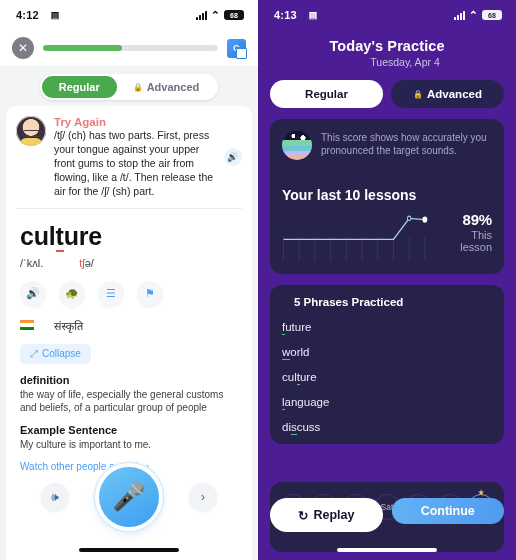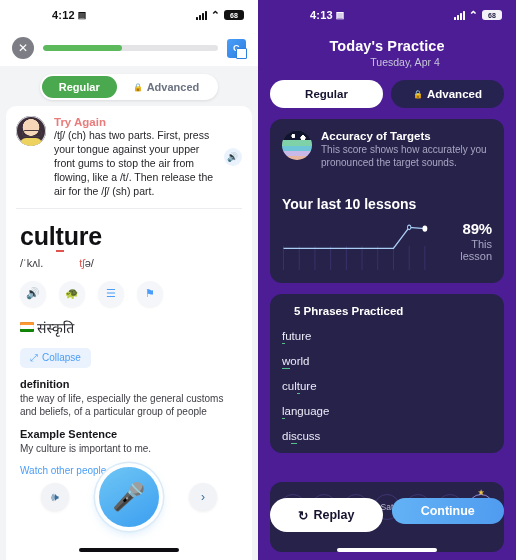--- a/index.html
+++ b/index.html
@@ -15,21 +15,21 @@
   .left {
     width:258px; height:560px; position:relative;
     background:#ffffff; overflow:hidden;
   }
   .statusbar {
     height:30px; display:flex; align-items:center;
     justify-content:space-between; padding:0 14px 0 16px;
     font-size:11px; font-weight:bold;
   }
   .statusbar.light { color:#111; }
-  .sb-time { display:flex; align-items:center; gap:3px; letter-spacing:0.2px;margin-left:36px; }
+  .sb-time { display:flex; align-items:center; gap:12px; letter-spacing:0.2px; }
   .sb-lockglyph { font-size:9px; }
   .sb-right { display:flex; align-items:center; gap:4px; }
   .bars { display:flex; align-items:flex-end; gap:1px; height:9px; }
   .bars i { width:2px; background:currentColor; border-radius:0.5px; display:block; }
   .bars i:nth-child(1){height:3px;} .bars i:nth-child(2){height:5px;}
   .bars i:nth-child(3){height:7px;} .bars i:nth-child(4){height:9px;}
   .wifi { font-size:11px; line-height:1; }
   .batt {
     width:20px; height:10px; border-radius:3px;
     background:#111; color:#fff; font-size:7px;
@@ -121,22 +121,22 @@
   .ipa .hl { color:#e0544f;margin-left:36px; }
 
   .iconrow { display:flex; gap:13px; padding:12px 4px 0; }
   .iconbtn {
     width:26px; height:26px; border-radius:50%; background:#f4f6fa;
     color:#4a9df8; font-size:11px;
     display:flex; align-items:center; justify-content:center;
     box-shadow:0 1px 2px rgba(0,0,0,.05);
   }
 
-  .translation { display:flex; align-items:center; gap:3px; padding:11px 4px 0;
-                 font-size:14px; color:#2a2a30; }
+  .translation { display:flex; align-items:center; gap:20px; padding:11px 4px 0;
+                 font-size:11px; color:#2a2a30; }
   .flag {
     width:14px; height:10px; flex:none; border-radius:1px; overflow:hidden;
     background:linear-gradient(#ff9933 0 33%,#ffffff 33% 66%,#138808 66% 100%);
     box-shadow:inset 0 0 0 .5px rgba(0,0,0,.12);
   }
 
   .collapse-chip {
     display:inline-flex; align-items:center; gap:4px;
     margin:11px 4px 0; padding:4px 10px; border-radius:5px;
     background:#eaf3fd; color:#4a9df8; font-size:10px;
@@ -383,21 +383,20 @@
       <div class="r-tab idle">
         <span class="lockg">🔒</span>
         <span>Advanced</span>
       </div>
     </div>
 
     <div class="r-card">
       <div class="acc-head">
         <div class="acc-thumb"></div>
         <div>
-          <div class="acc-title">Accuracy of Targets</div>
           <div class="acc-desc">This score shows how accurately you pronounced the target sounds.</div>
         </div>
       </div>
       <div class="chart-label">Your last 10 lessons</div>
       <div class="chart-zone">
         <div class="chart-box">
           <svg id="chart-svg" viewBox="0 0 200 56" preserveAspectRatio="none">
               <line x1="2" y1="54" x2="2" y2="30" stroke="#3a3570" stroke-width="1"></line>
               <line x1="22.666666666666664" y1="54" x2="22.666666666666664" y2="30" stroke="#3a3570" stroke-width="1"></line>
               <line x1="43.33333333333333" y1="54" x2="43.33333333333333" y2="30" stroke="#3a3570" stroke-width="1"></line>

